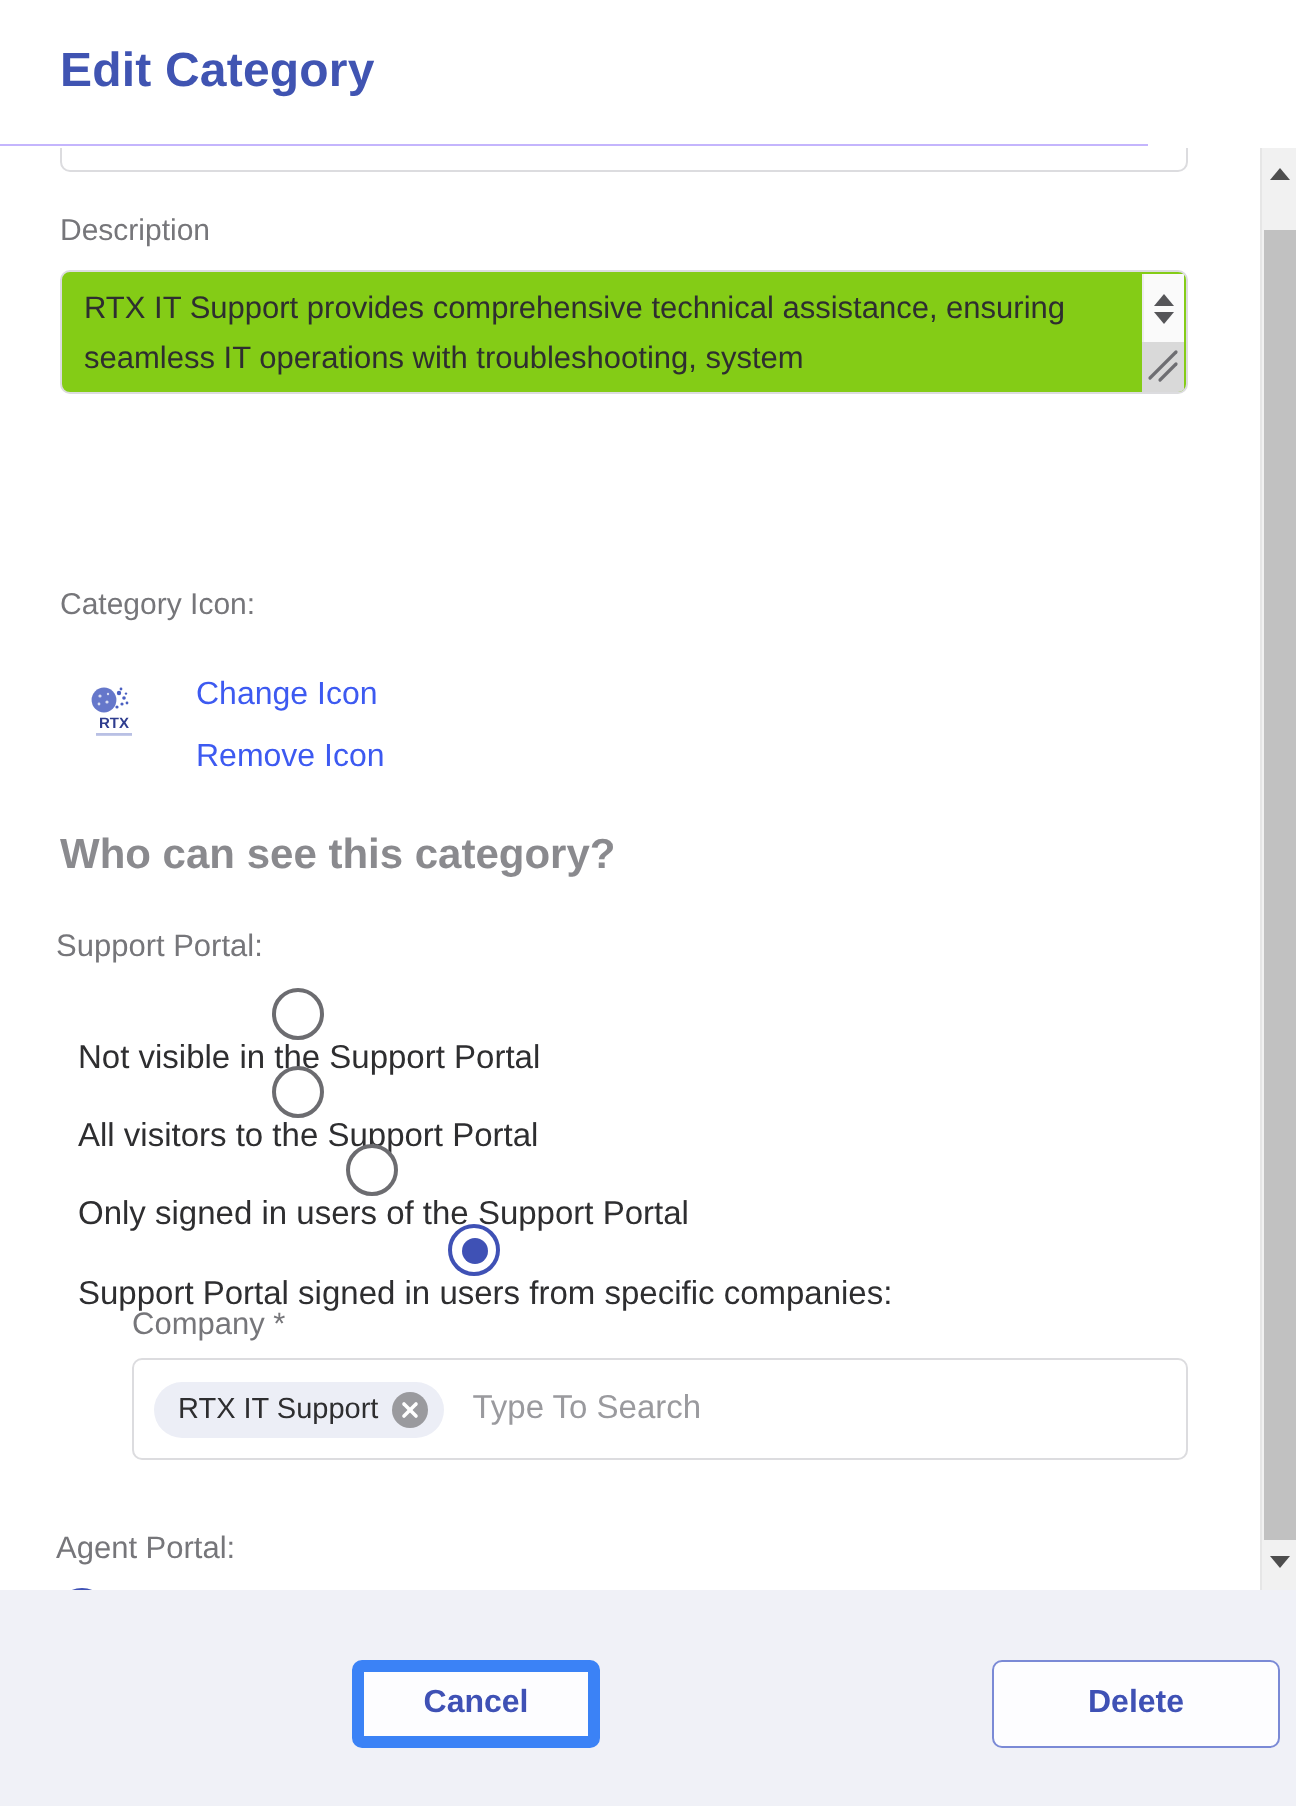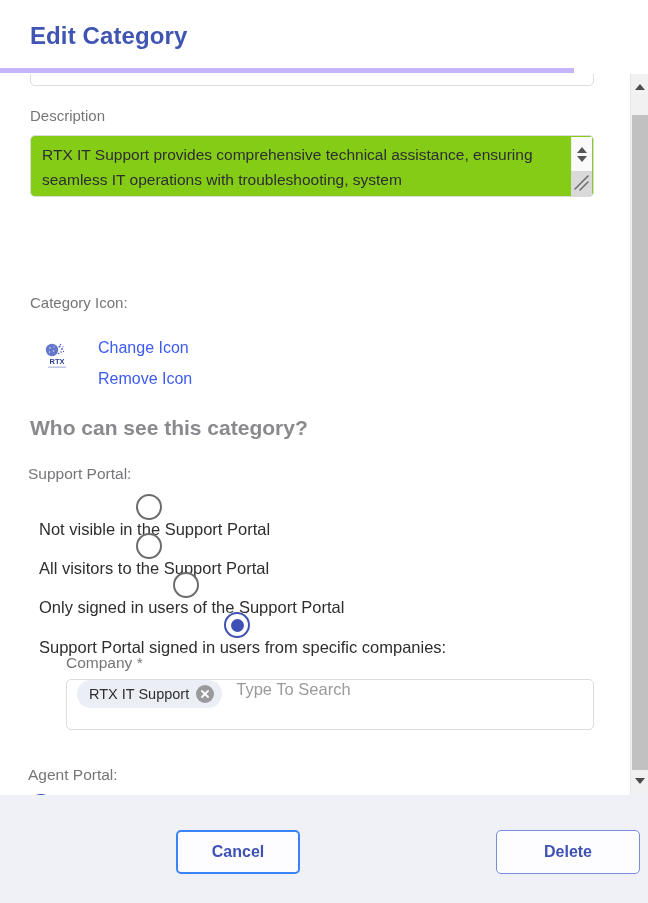--- a/index.html
+++ b/index.html
@@ -18,21 +18,21 @@
     height: 903px;
     background: #ffffff;
   }
 
   
   .dialog-header {
     position: absolute;
     left: 0; top: 0;
     width: 574px; height: 73px;
     background: #ffffff;
-    border-bottom: 5px solid #c4b5fd;
+    border-bottom: 1px solid #c4b5fd;
   }
   .dialog-title {
     position: absolute;
     left: 30px; top: 22px;
     font-size: 24px;
     font-weight: bold;
     color: #4054b2;
     letter-spacing: 0.1px;
   }
 
@@ -195,21 +195,21 @@
   .company-label { left: 66px; top: 580px; font-size: 15.5px; color: #76767a; }
 
   .company-box {
     position: absolute;
     left: 66px; top: 605px;
     width: 528px; height: 51px;
     border: 1px solid #dcdcdf;
     border-radius: 5px;
     background: #ffffff;
     display: flex;
-    align-items: flex-start;
+    align-items: center;
     padding: 0 10px;
   }
   .chip {
     display: flex;
     align-items: center;
     gap: 7px;
     height: 28px;
     padding: 0 8px 0 12px;
     border-radius: 14px;
     background: #eceef6;
@@ -304,21 +304,21 @@
     background: #4054b2;
     color: #ffffff;
     border: none;
     box-shadow: 0 2px 4px rgba(30,35,70,0.30);
   }
   .btn-cancel {
     left: 176px;
     width: 124px;
     background: #fdfdff;
     color: #3f51b5;
-    border: 2px solid #3b82f6;
+    border: 6px solid #3b82f6;
   }
   .btn-delete {
     left: 496px;
     width: 144px;
     background: #fdfdff;
     color: #3f51b5;
     border: 1px solid #7b8ad6;
   }
 </style>
 </head>

